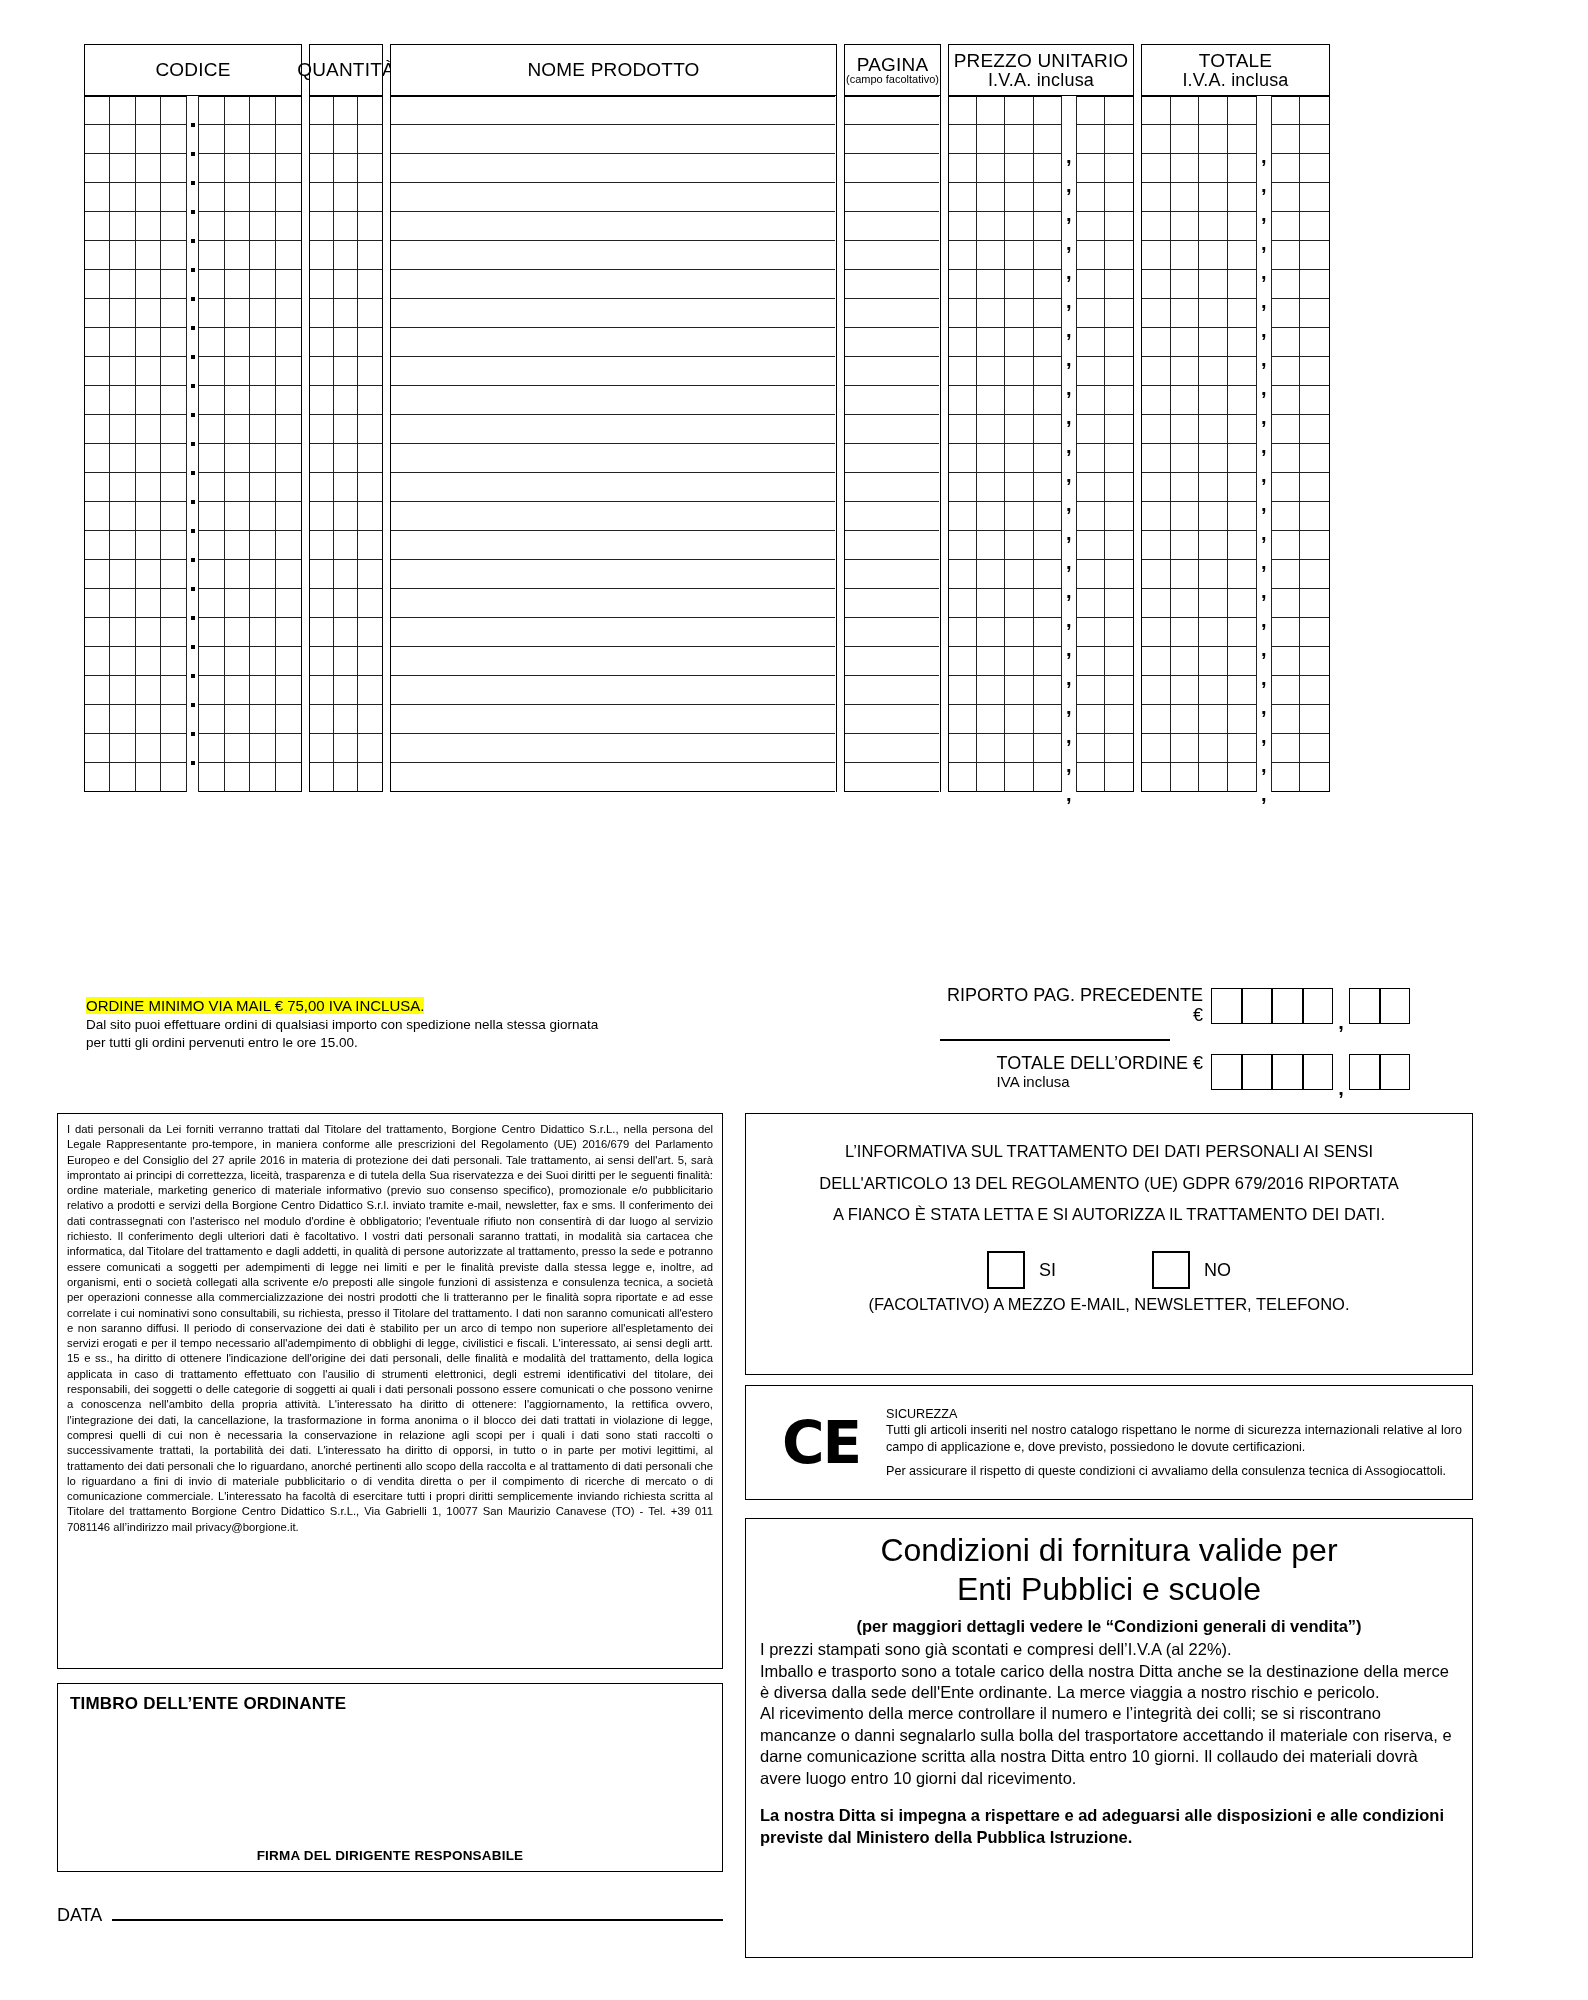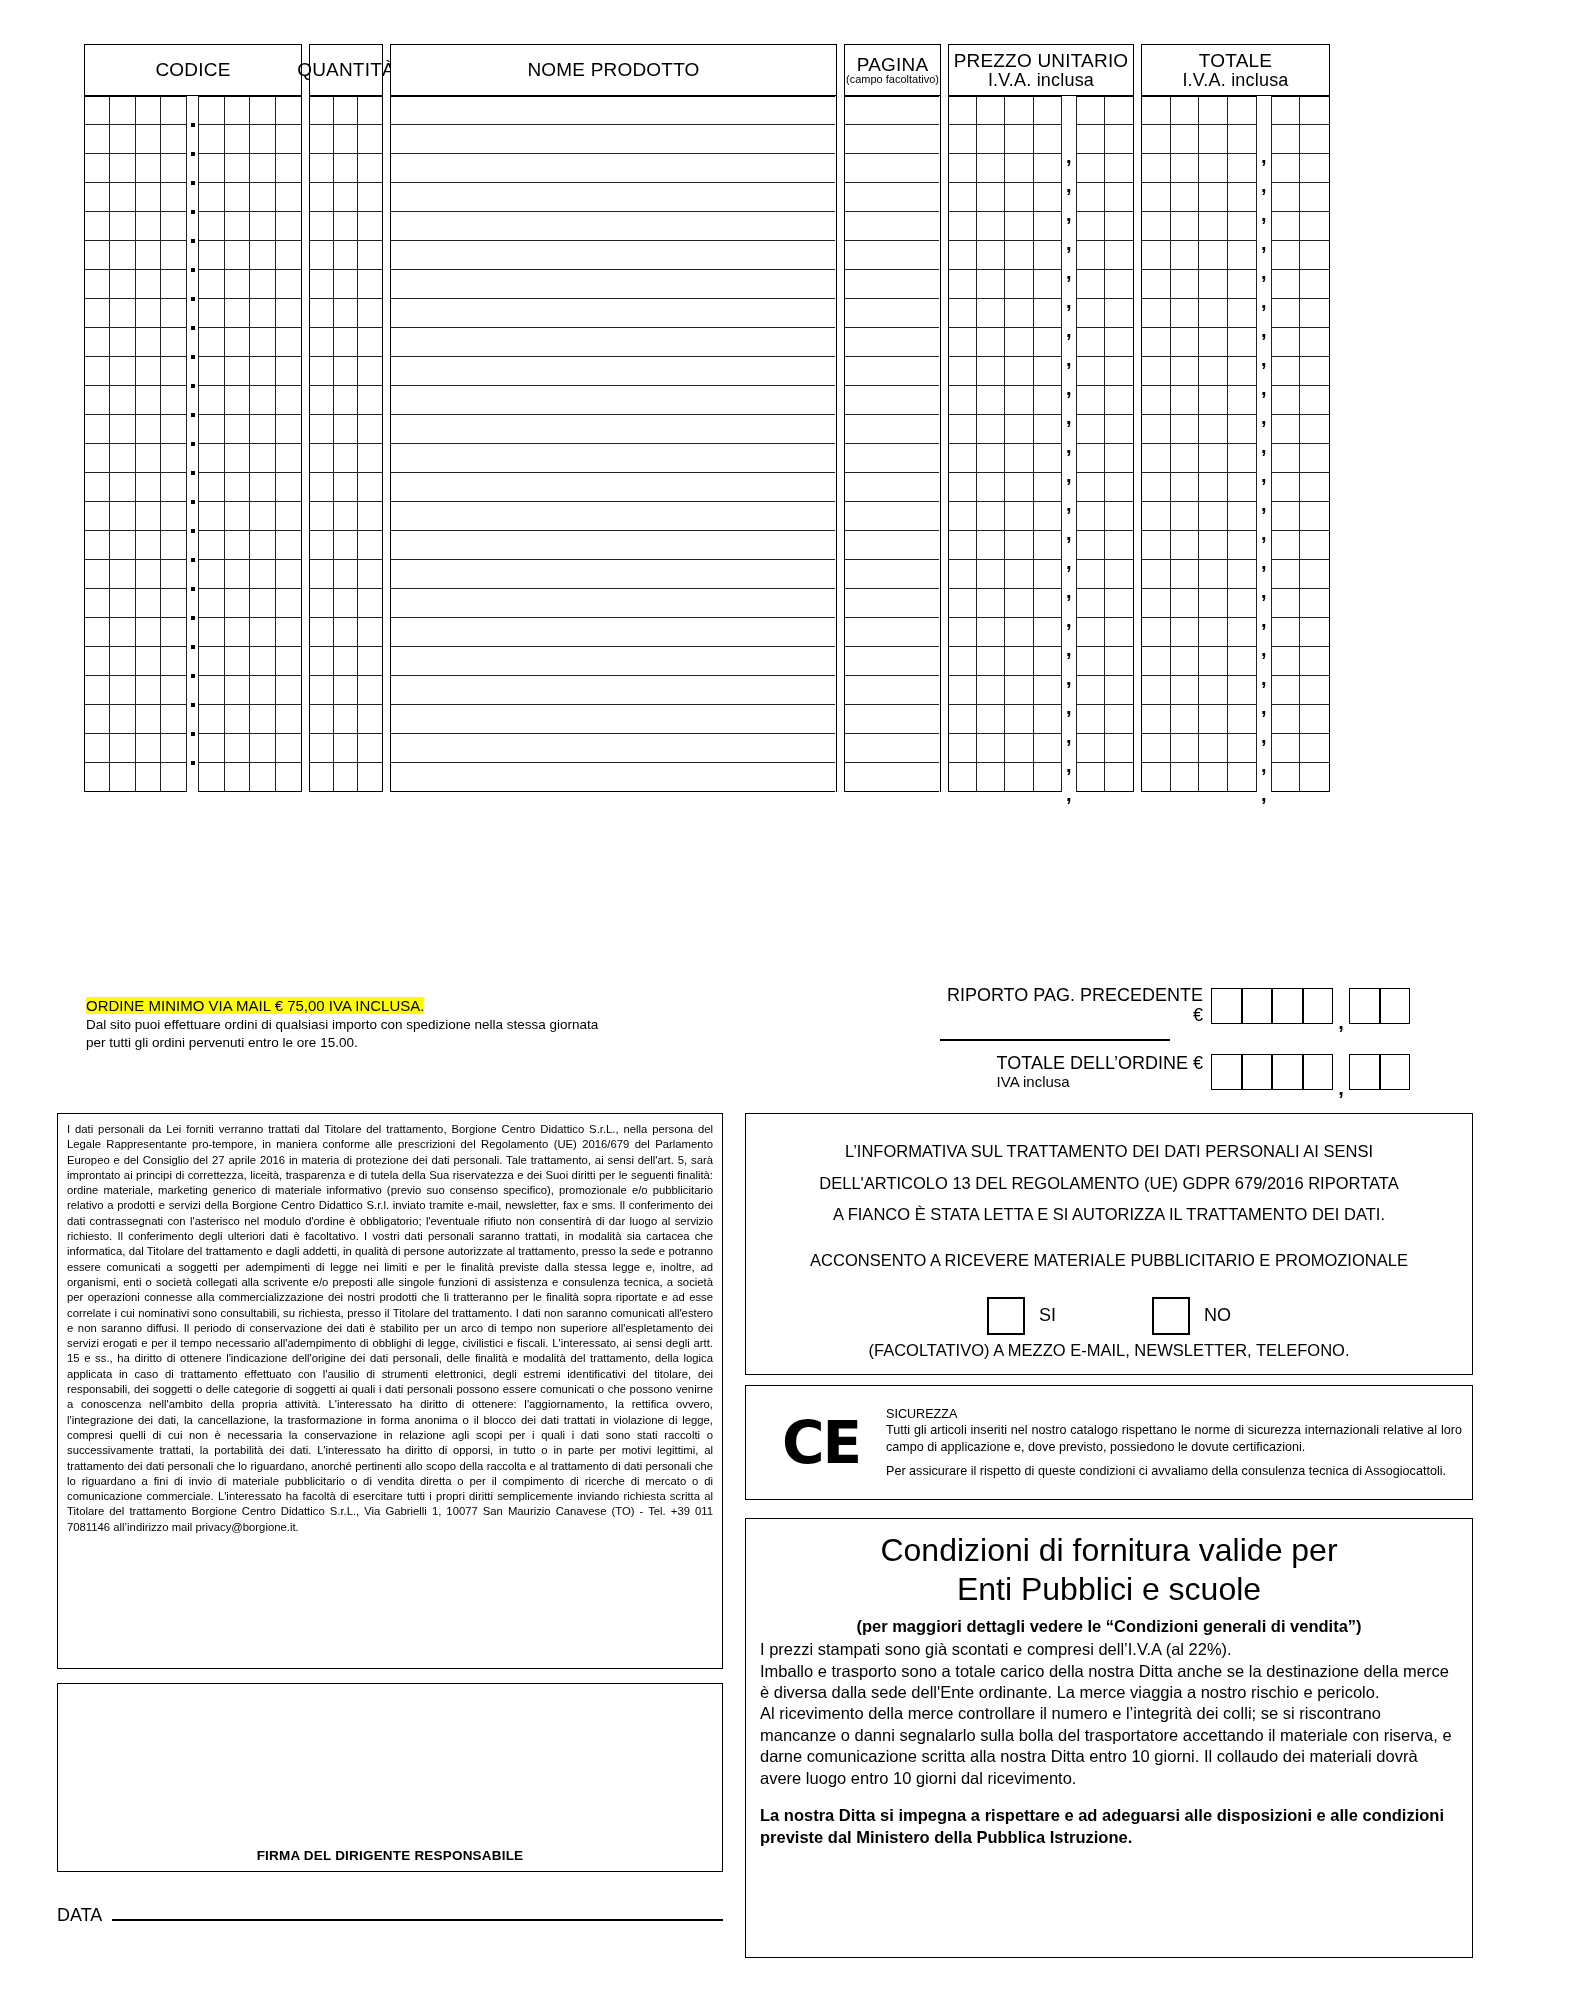--- a/index.html
+++ b/index.html
@@ -1620,21 +1620,20 @@
 </div>
 
 <div id="privacy-box">
   <div id="privacy-body">I dati personali da Lei forniti verranno trattati dal Titolare del trattamento, Borgione Centro Didattico S.r.L., nella persona del Legale Rappresentante pro-tempore, in maniera conforme alle prescrizioni del Regolamento (UE) 2016/679 del Parlamento Europeo e del Consiglio del 27 aprile 2016 in materia di protezione dei dati personali. Tale trattamento, ai sensi dell'art. 5, sarà improntato ai principi di correttezza, liceità, trasparenza e di tutela della Sua riservatezza e dei Suoi diritti per le seguenti finalità: ordine materiale, marketing generico di materiale informativo (previo suo consenso specifico), promozionale e/o pubblicitario relativo a prodotti e servizi della Borgione Centro Didattico S.r.l. inviato tramite e-mail, newsletter, fax e sms. Il conferimento dei dati contrassegnati con l'asterisco nel modulo d'ordine è obbligatorio; l'eventuale rifiuto non consentirà di dar luogo al servizio richiesto. Il conferimento degli ulteriori dati è facoltativo. I vostri dati personali saranno trattati, in modalità sia cartacea che informatica, dal Titolare del trattamento e dagli addetti, in qualità di persone autorizzate al trattamento, presso la sede e potranno essere comunicati a soggetti per adempimenti di legge nei limiti e per le finalità previste dalla stessa legge e, inoltre, ad organismi, enti o società collegati alla scrivente e/o preposti alle singole funzioni di assistenza e consulenza tecnica, a società per operazioni connesse alla commercializzazione dei nostri prodotti che li tratteranno per le finalità sopra riportate e ad esse correlate i cui nominativi sono consultabili, su richiesta, presso il Titolare del trattamento. I dati non saranno comunicati all'estero e non saranno diffusi. Il periodo di conservazione dei dati è stabilito per un arco di tempo non superiore all'espletamento dei servizi erogati e per il tempo necessario all'adempimento di obblighi di legge, civilistici e fiscali. L'interessato, ai sensi degli artt. 15 e ss., ha diritto di ottenere l'indicazione dell'origine dei dati personali, delle finalità e modalità del trattamento, della logica applicata in caso di trattamento effettuato con l'ausilio di strumenti elettronici, degli estremi identificativi del titolare, dei responsabili, dei soggetti o delle categorie di soggetti ai quali i dati personali possono essere comunicati o che possono venirne a conoscenza nell'ambito della propria attività. L'interessato ha diritto di ottenere: l'aggiornamento, la rettifica ovvero, l'integrazione dei dati, la cancellazione, la trasformazione in forma anonima o il blocco dei dati trattati in violazione di legge, compresi quelli di cui non è necessaria la conservazione in relazione agli scopi per i quali i dati sono stati raccolti o successivamente trattati, la portabilità dei dati. L'interessato ha diritto di opporsi, in tutto o in parte per motivi legittimi, al trattamento dei dati personali che lo riguardano, anorché pertinenti allo scopo della raccolta e al trattamento di dati personali che lo riguardano a fini di invio di materiale pubblicitario o di vendita diretta o per il compimento di ricerche di mercato o di comunicazione commerciale. L'interessato ha facoltà di esercitare tutti i propri diritti semplicemente inviando richiesta scritta al Titolare del trattamento Borgione Centro Didattico S.r.L., Via Gabrielli 1, 10077 San Maurizio Canavese (TO) - Tel. +39 011 7081146 all’indirizzo mail privacy@borgione.it.</div>
 </div>
 
 <div id="consent-box">
   <div>L’INFORMATIVA  SUL TRATTAMENTO DEI DATI PERSONALI AI SENSI</div>
   <div>DELL'ARTICOLO 13 DEL REGOLAMENTO (UE) GDPR 679/2016 RIPORTATA</div>
   <div>A FIANCO È STATA LETTA E SI AUTORIZZA IL TRATTAMENTO DEI DATI.</div>
-  <div class="para2">ACCONSENTO A RICEVERE MATERIALE PUBBLICITARIO E PROMOZIONALE</div>
   <div id="consent-choices">
     <div class="choice">
       <div class="checkbox"></div>
       <div class="choice-lbl">SI</div>
     </div>
     <div class="choice">
       <div class="checkbox"></div>
       <div class="choice-lbl">NO</div>
     </div>
   </div>
@@ -1658,19 +1657,20 @@
   <div id="cond-sub">(per maggiori dettagli vedere le “Condizioni generali di vendita”)</div>
   <div id="cond-body">
     <div>I prezzi stampati sono già scontati e compresi dell’I.V.A (al 22%).</div>
     <div>Imballo e trasporto sono a totale carico della nostra Ditta anche se la destinazione della merce è diversa dalla sede dell'Ente ordinante. La merce viaggia a nostro rischio e pericolo.</div>
     <div>Al ricevimento della merce controllare il numero e l’integrità dei colli; se si riscontrano mancanze o danni segnalarlo sulla bolla del trasportatore accettando il materiale con riserva, e darne comunicazione scritta alla nostra Ditta entro 10 giorni. Il collaudo dei materiali dovrà avere luogo entro 10 giorni dal ricevimento.</div>
   </div>
   <div id="cond-foot">La nostra Ditta si impegna a rispettare e ad adeguarsi alle disposizioni e alle condizioni previste dal Ministero della Pubblica Istruzione.</div>
 </div>
 
 <div id="timbro-box">
+  <div id="timbro-title">TIMBRO DELL’ENTE ORDINANTE</div>
   <div id="timbro-firma">FIRMA DEL DIRIGENTE RESPONSABILE</div>
 </div>
 
 <div id="data-line">
   <div id="data-label">DATA</div>
   <div id="data-rule"></div>
 </div>
 
 </body></html>

